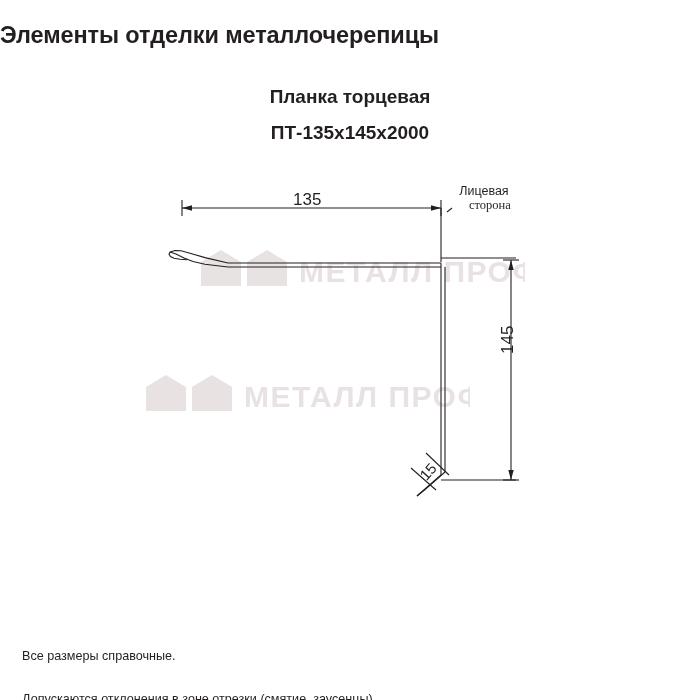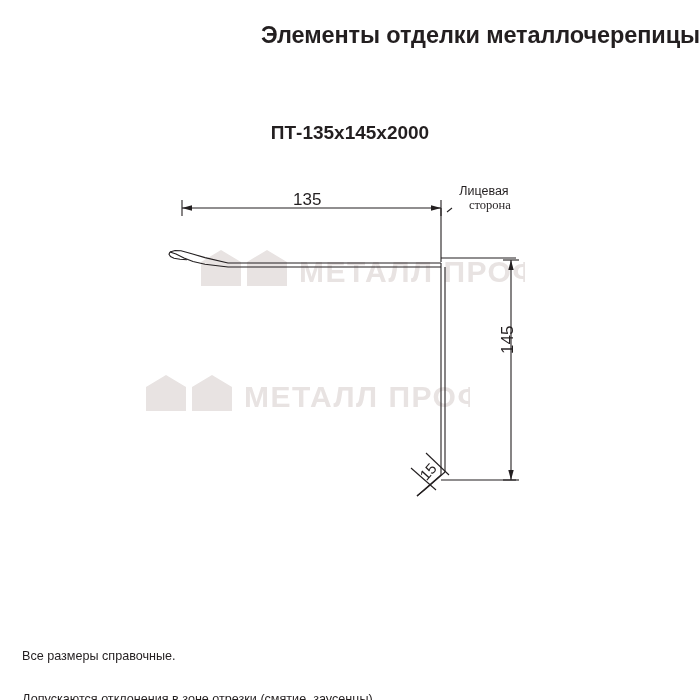--- a/index.html
+++ b/index.html
@@ -17,21 +17,21 @@
   }
   .page {
     position: absolute;
     inset: 0;
   }
   .title {
     position: absolute;
     top: 22px;
     left: 0;
     width: 700px;
-    text-align: right;
+    text-align: left;
     font-size: 23.5px;
     font-weight: bold;
     letter-spacing: -0.1px;
   }
   .subtitle {
     position: absolute;
     top: 86px;
     left: 0;
     width: 700px;
     text-align: center;
@@ -85,20 +85,21 @@
     text-align: center;
   }
   svg { display: block; }
 </style>
 </head>
 <body>
 
 <div class="page">
 
   <div class="title">Элементы отделки металлочерепицы</div>
+  <div class="subtitle">Планка торцевая</div>
   <div class="code">ПТ-135х145х2000</div>
 
   <div class="drawing">
 
     <svg class="watermark" style="left:195px; top:90px;" width="330" height="70" viewBox="0 0 330 70">
       <g fill="#e8e3e2">
         <path d="M6 46 L6 22 L26 10 L46 22 L46 46 Z M12 42 L12 25 L26 16 L40 25 L40 42 Z"></path>
         <path d="M52 46 L52 22 L72 10 L92 22 L92 46 Z M58 42 L58 25 L72 16 L86 25 L86 42 Z"></path>
       </g>
       <text class="wm-text" x="104" y="42" font-size="30" letter-spacing="1.5">МЕТАЛЛ ПРОФИЛЬ</text>

